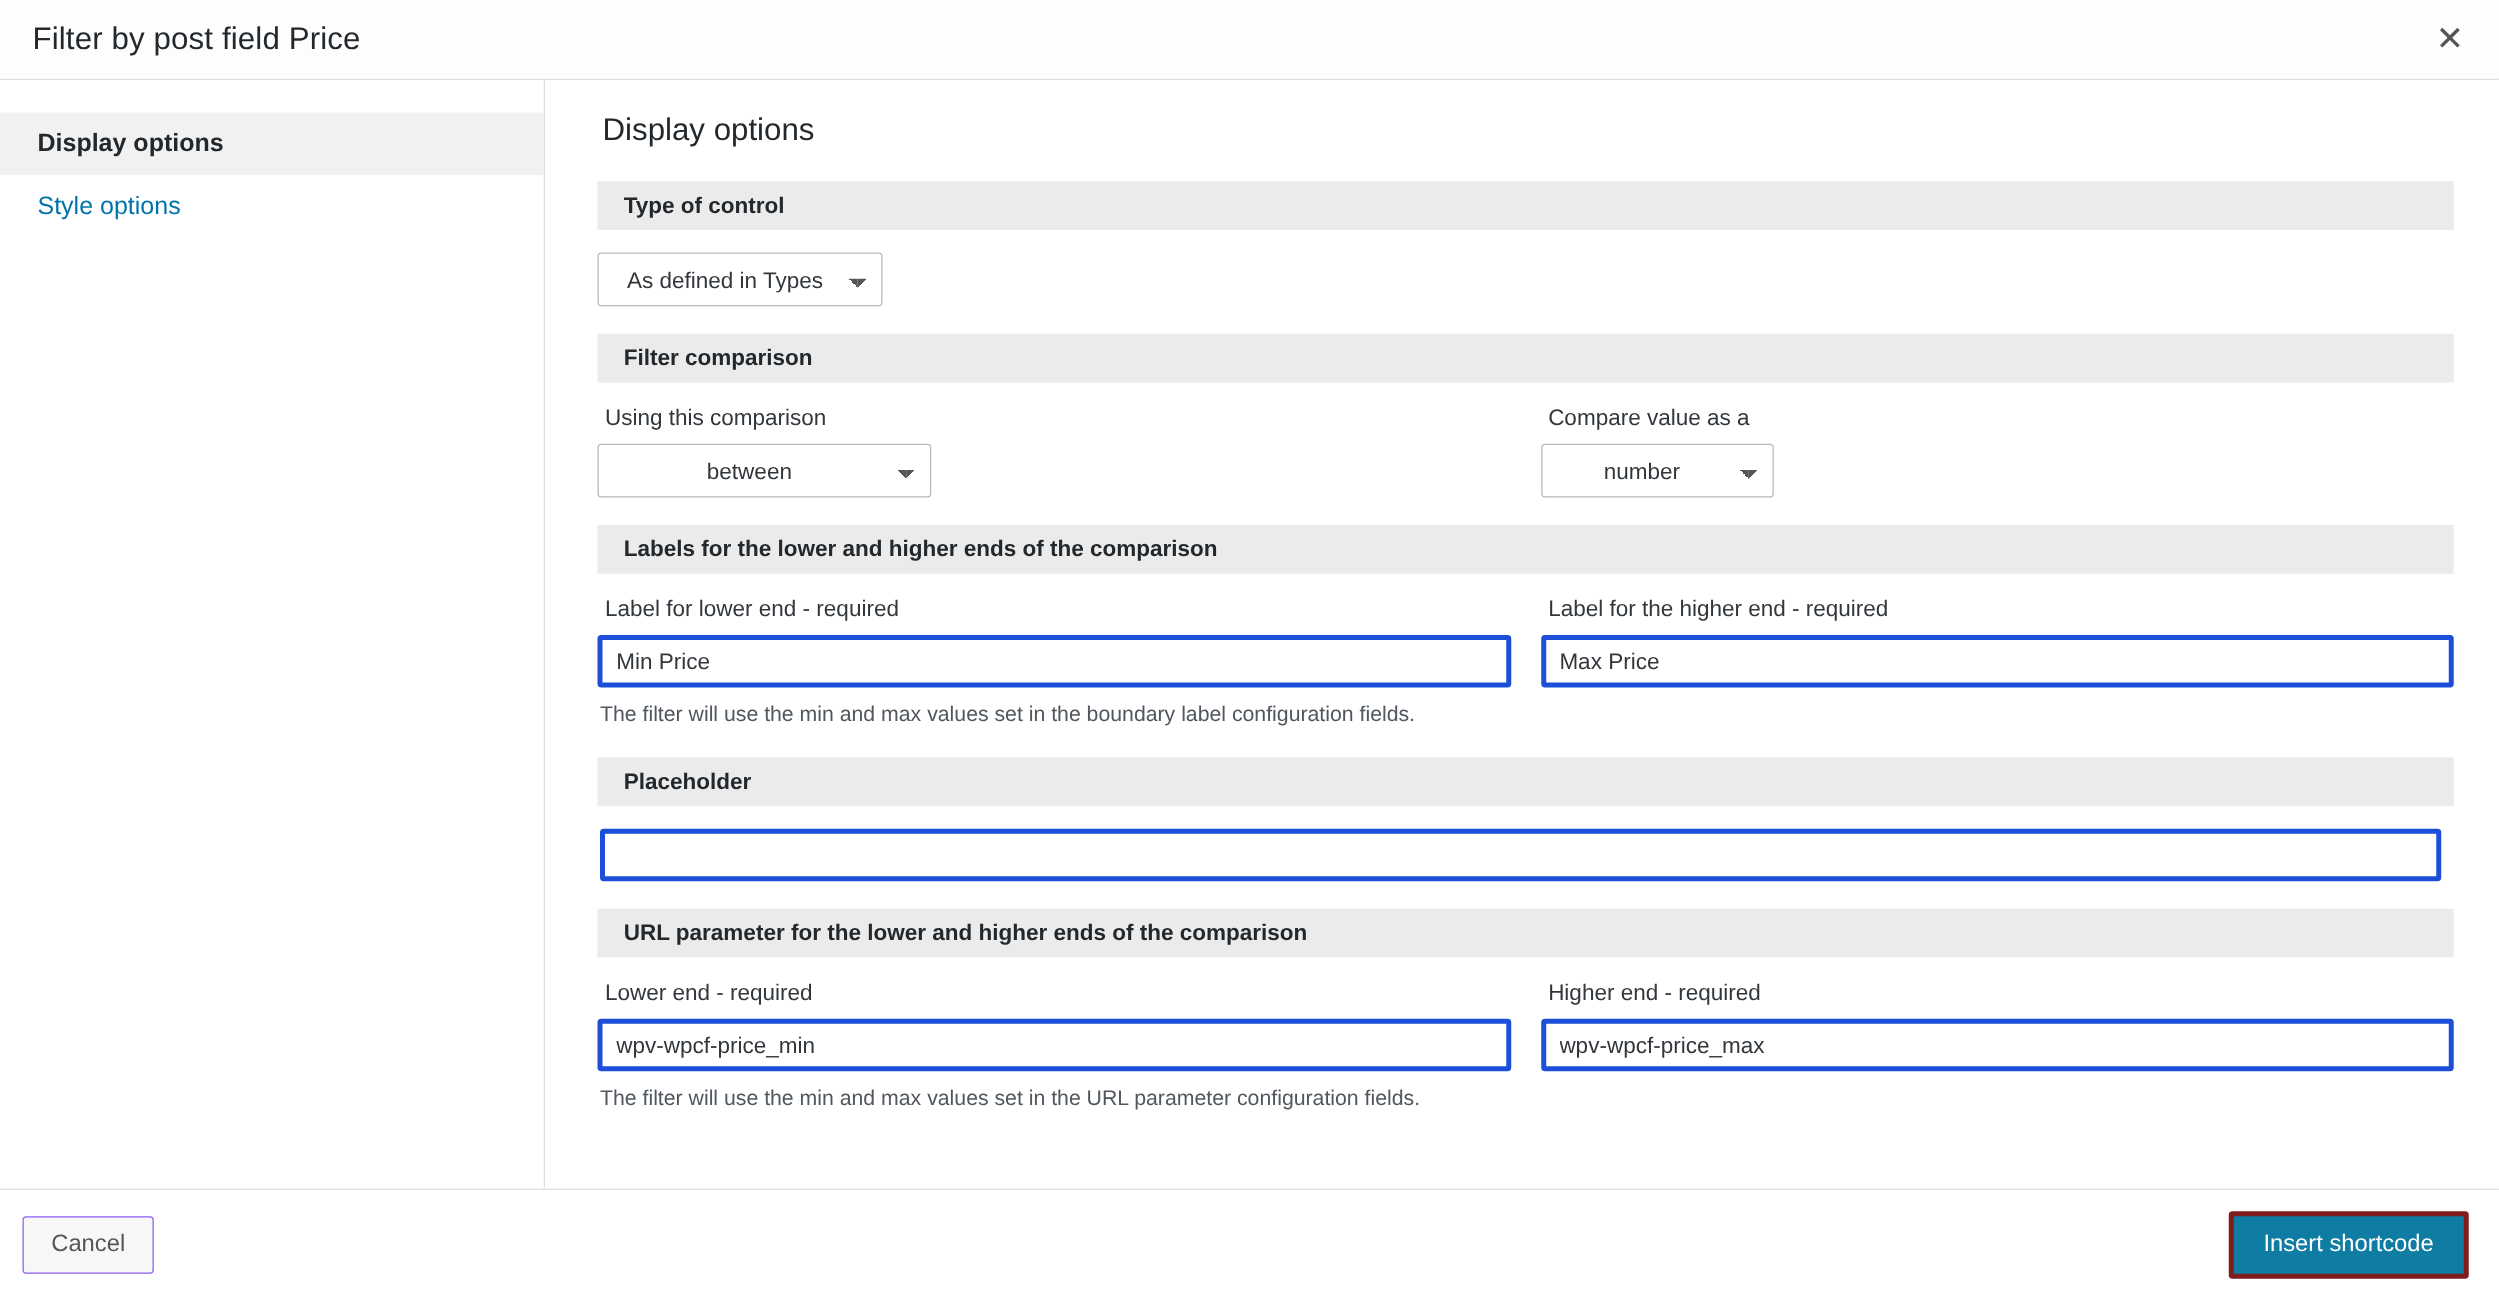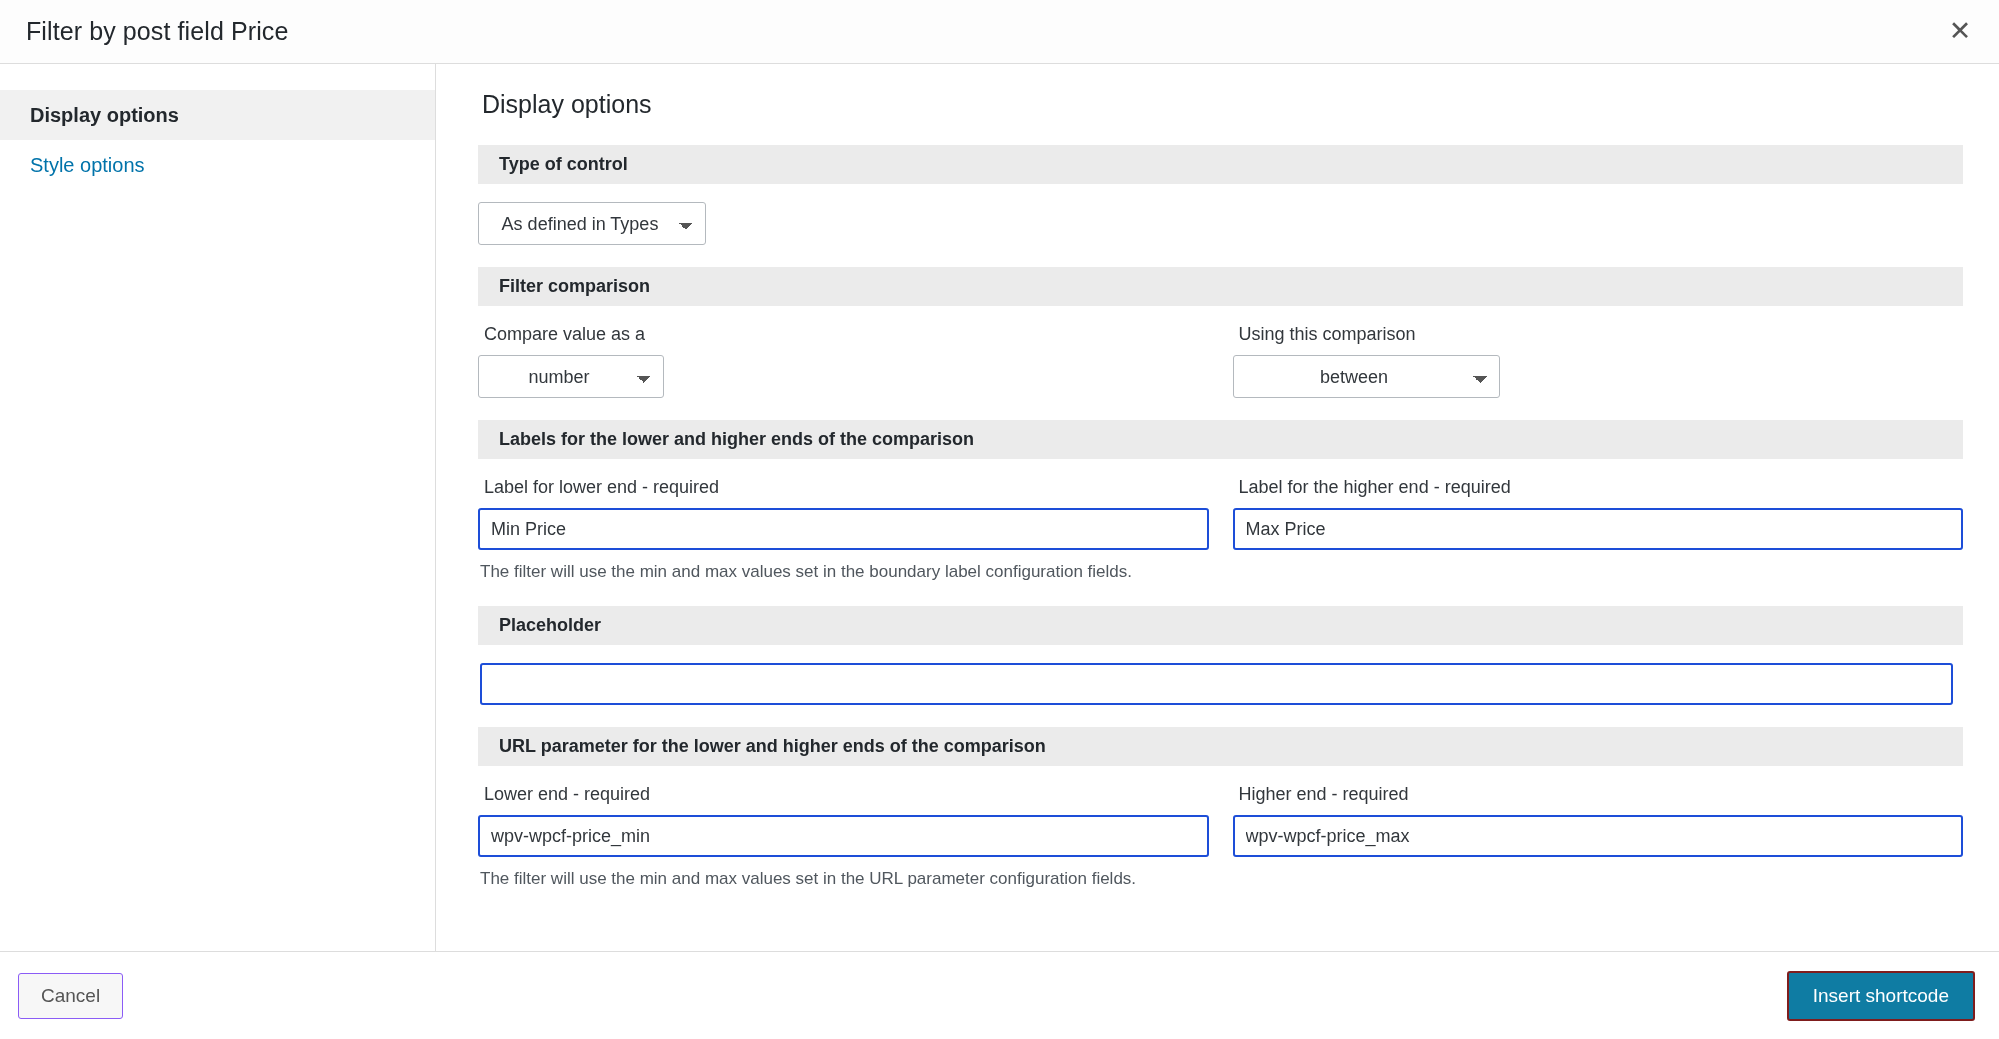--- a/index.html
+++ b/index.html
@@ -142,21 +142,21 @@
     text-align: center;
   }
   .sel-narrow { width: 228px; }
   .sel-mid { width: 186px; }
   .sel-wide { width: 267px; }
   input.ctl {
     width: 100%;
     font-size: 18px;
     font-family: "Liberation Sans", sans-serif;
     padding: 8px 11px;
-    border: 2px solid #1d4ed8;
+    border: 4px solid #1d4ed8;
     border-radius: 3px;
     background: #fff;
     color: #32373c;
     height: 42px;
     box-sizing: border-box;
   }
   input.ctl::placeholder { color: #6d6d6d; }
   .hint {
     font-size: 17px;
     color: #50575e;
@@ -185,21 +185,21 @@
     box-sizing: border-box;
   }
   .btn-cancel {
     background: #f7f7f7;
     border: 1px solid #8b5cf6;
     color: #555;
     padding: 11px 22px;
   }
   .btn-primary {
     background: #0f7ca3;
-    border: 2px solid #7f1d1d;
+    border: 4px solid #7f1d1d;
     color: #ffffff;
     padding: 12px 24px;
   }
 </style>
 </head>
 <body>
 
 <div class="modal">
 
   <div class="modal-header">
@@ -225,31 +225,31 @@
       <div class="section-bar">Type of control</div>
       <div class="block-gap">
         <select class="ctl sel-narrow">
           <option>As defined in Types</option>
         </select>
       </div>
 
       <div class="section-bar">Filter comparison</div>
       <div class="field-row block-gap">
         <div class="field-col">
+          <label class="field-label">Using this comparison</label>
+          <select class="ctl sel-wide">
+            <option>between</option>
+          </select>
+        </div>
+        <div class="field-col">
           <label class="field-label">Compare value as a</label>
           <select class="ctl sel-mid">
             <option>number</option>
           </select>
         </div>
-        <div class="field-col">
-          <label class="field-label">Using this comparison</label>
-          <select class="ctl sel-wide">
-            <option>between</option>
-          </select>
-        </div>
       </div>
 
       <div class="section-bar">Labels for the lower and higher ends of the comparison</div>
       <div class="field-row">
         <div class="field-col">
           <label class="field-label">Label for lower end - required</label>
           <input class="ctl" type="text" value="Min Price" style="">
         </div>
         <div class="field-col">
           <label class="field-label">Label for the higher end - required</label>

